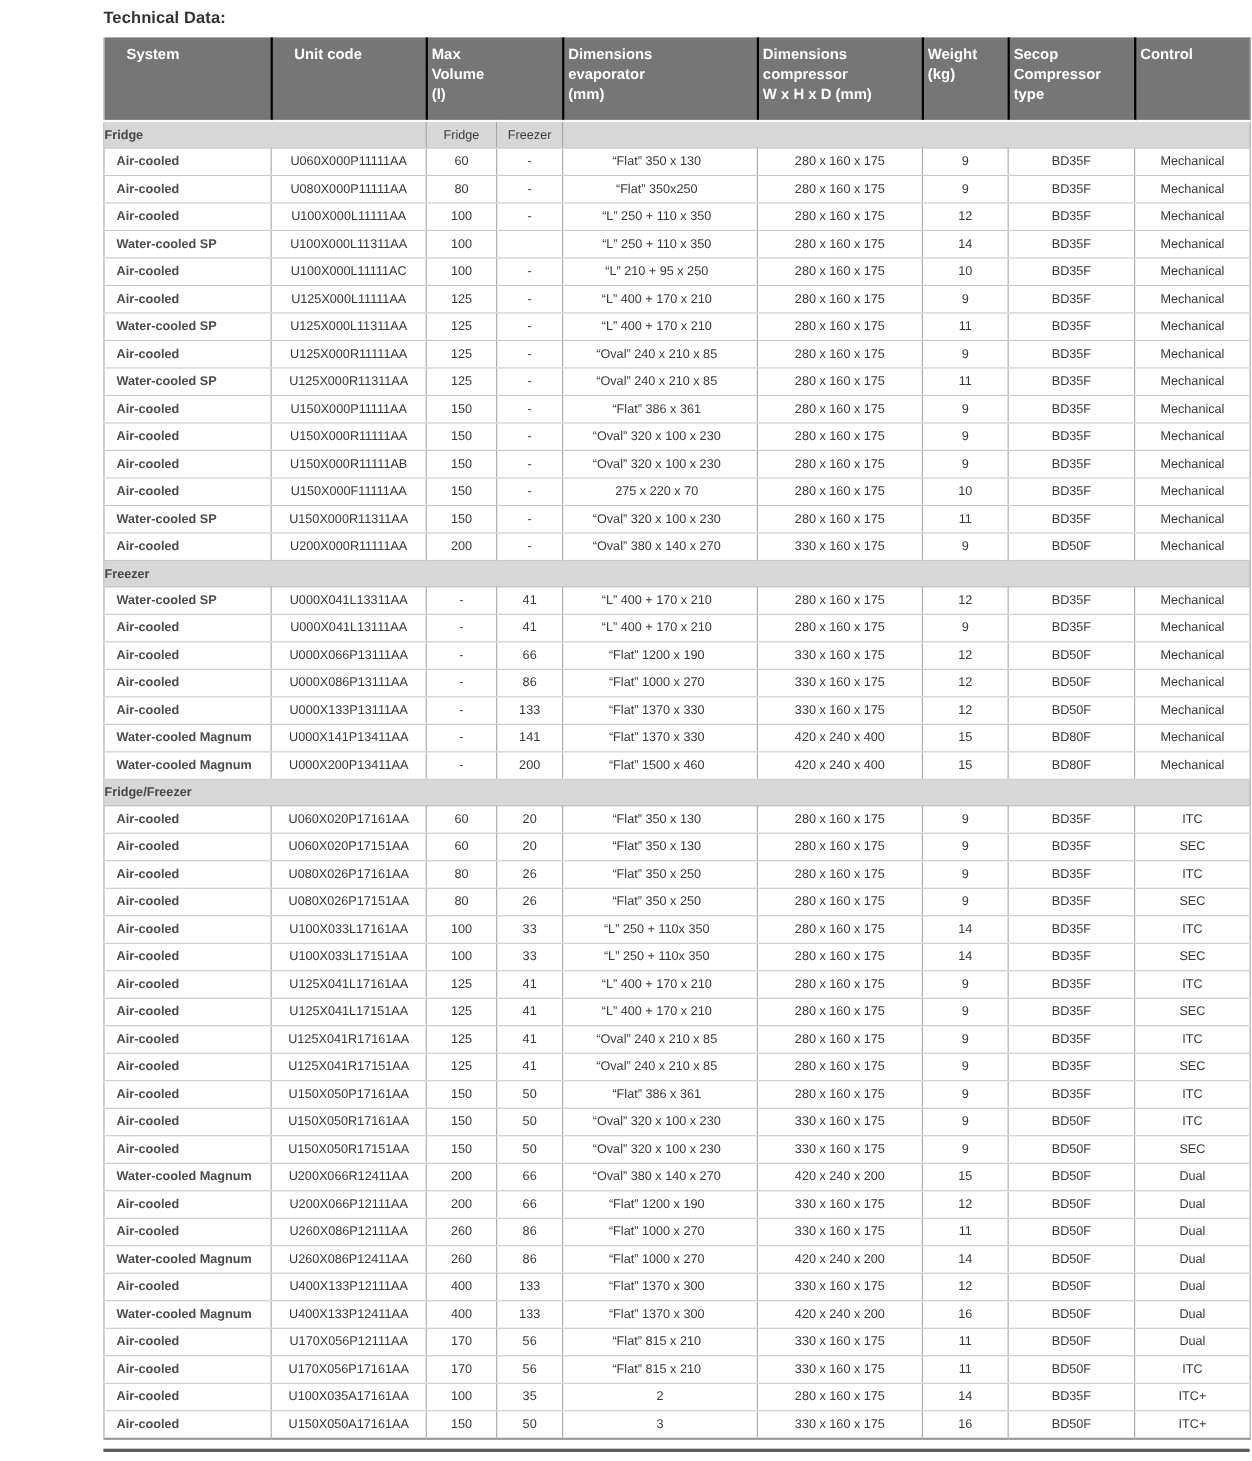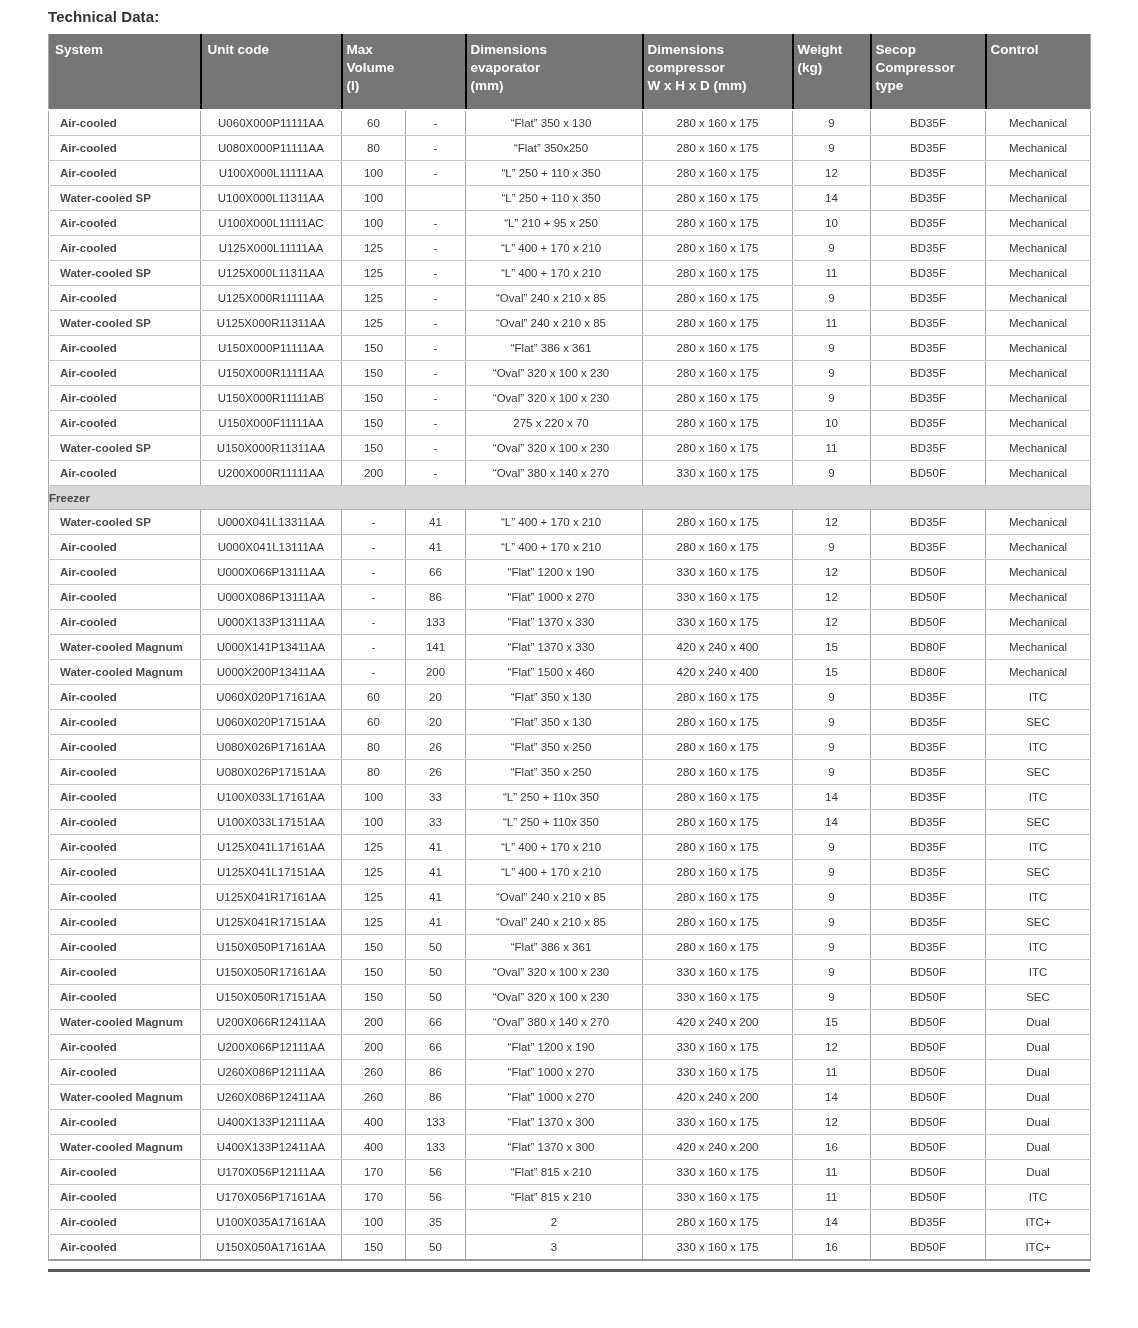--- a/index.html
+++ b/index.html
@@ -2,39 +2,39 @@
 <html><head>
 <meta charset="utf-8">
 <style>
   html,body{margin:0;padding:0;background:#ffffff;}
   body{
     width:1138px;height:1328px;
     font-family:"Liberation Sans","DejaVu Sans",sans-serif;
     color:#3a3a3a;
     -webkit-font-smoothing:antialiased;
   }
-  .page{padding:8px 0 0 48px;}
+  .page{padding:8px 0 0 48px;margin-left:46px;}
   .page-title{
     font-size:15px;font-weight:bold;color:#333333;
     margin:0 0 9px 0;letter-spacing:.1px;
   }
   table.tech{
     width:1042px;table-layout:fixed;border-collapse:collapse;
     border:1px solid #a6a6a6;border-top:none;
   }
   
   thead th{
     background:#767676;color:#ffffff;font-weight:bold;
     font-size:13.5px;line-height:1.32;vertical-align:top;
     padding:7px 4px 6px 4px;height:62px;
     white-space:pre-line;text-align:left;border:none;
   }
   thead th + th{border-left:2px solid #000000;}
   thead th{border-bottom:2px solid #fbfbfb;}
-  thead th.h-left{text-align:left;padding-left:6px;}
+  thead th.h-left{text-align:left;padding-left:20px;}
   
   tr.band-row td{
     background:#d7d7d7;height:23px;font-size:11.5px;
     border-bottom:1px solid #b3b3b3;border-top:1px solid #b3b3b3;
     padding:0;
   }
   td.band-label{
     font-weight:bold;color:#474747;text-align:left;padding-left:11px;
   }
   td.band-sub{
@@ -91,20 +91,26 @@
 W x H x D (mm)</th>
         <th>Weight
 (kg)</th>
         <th>Secop
 Compressor
 type</th>
         <th>Control</th>
       </tr>
     </thead>
     <tbody>
+        <tr class="band-row">
+          <td colspan="2" class="band-label">Fridge</td>
+          <td class="band-sub">Fridge</td>
+          <td class="band-sub">Freezer</td>
+          <td colspan="5" class="band-rest"></td>
+        </tr>
         <tr class="data-row">
           <td class="c-system">Air-cooled</td>
           <td class="c-unit_code">U060X000P11111AA</td>
           <td class="c-fridge">60</td>
           <td class="c-freezer">-</td>
           <td class="c-evaporator">“Flat” 350 x 130</td>
           <td class="c-compressor">280 x 160 x 175</td>
           <td class="c-weight">9</td>
           <td class="c-secop">BD35F</td>
           <td class="c-control">Mechanical</td>
@@ -336,20 +342,23 @@
           <td class="c-system">Water-cooled Magnum</td>
           <td class="c-unit_code">U000X200P13411AA</td>
           <td class="c-fridge">-</td>
           <td class="c-freezer">200</td>
           <td class="c-evaporator">“Flat” 1500 x 460</td>
           <td class="c-compressor">420 x 240 x 400</td>
           <td class="c-weight">15</td>
           <td class="c-secop">BD80F</td>
           <td class="c-control">Mechanical</td>
         </tr>
+        <tr class="band-row">
+          <td colspan="9" class="band-label">Fridge/Freezer</td>
+        </tr>
         <tr class="data-row">
           <td class="c-system">Air-cooled</td>
           <td class="c-unit_code">U060X020P17161AA</td>
           <td class="c-fridge">60</td>
           <td class="c-freezer">20</td>
           <td class="c-evaporator">“Flat” 350 x 130</td>
           <td class="c-compressor">280 x 160 x 175</td>
           <td class="c-weight">9</td>
           <td class="c-secop">BD35F</td>
           <td class="c-control">ITC</td>

